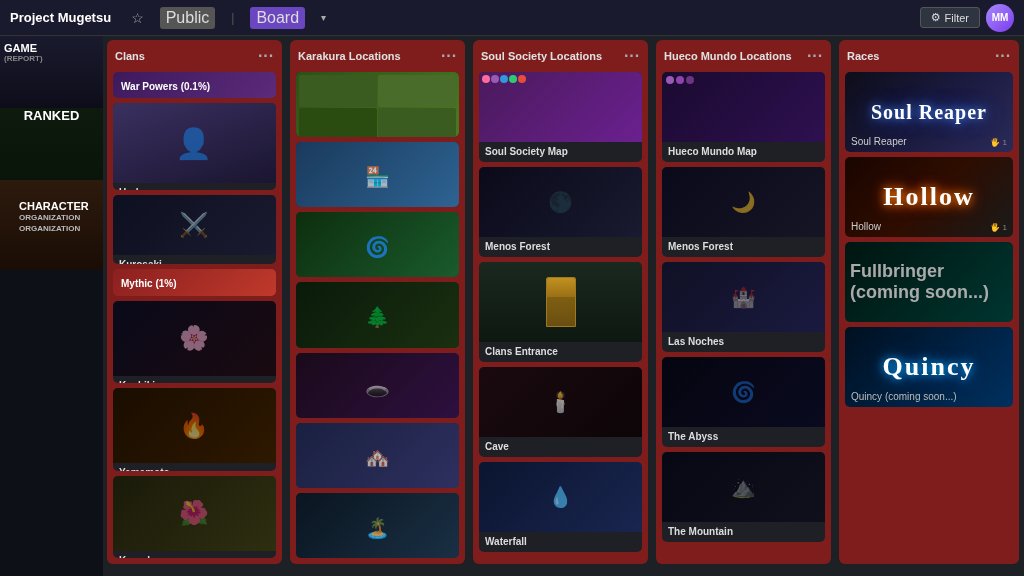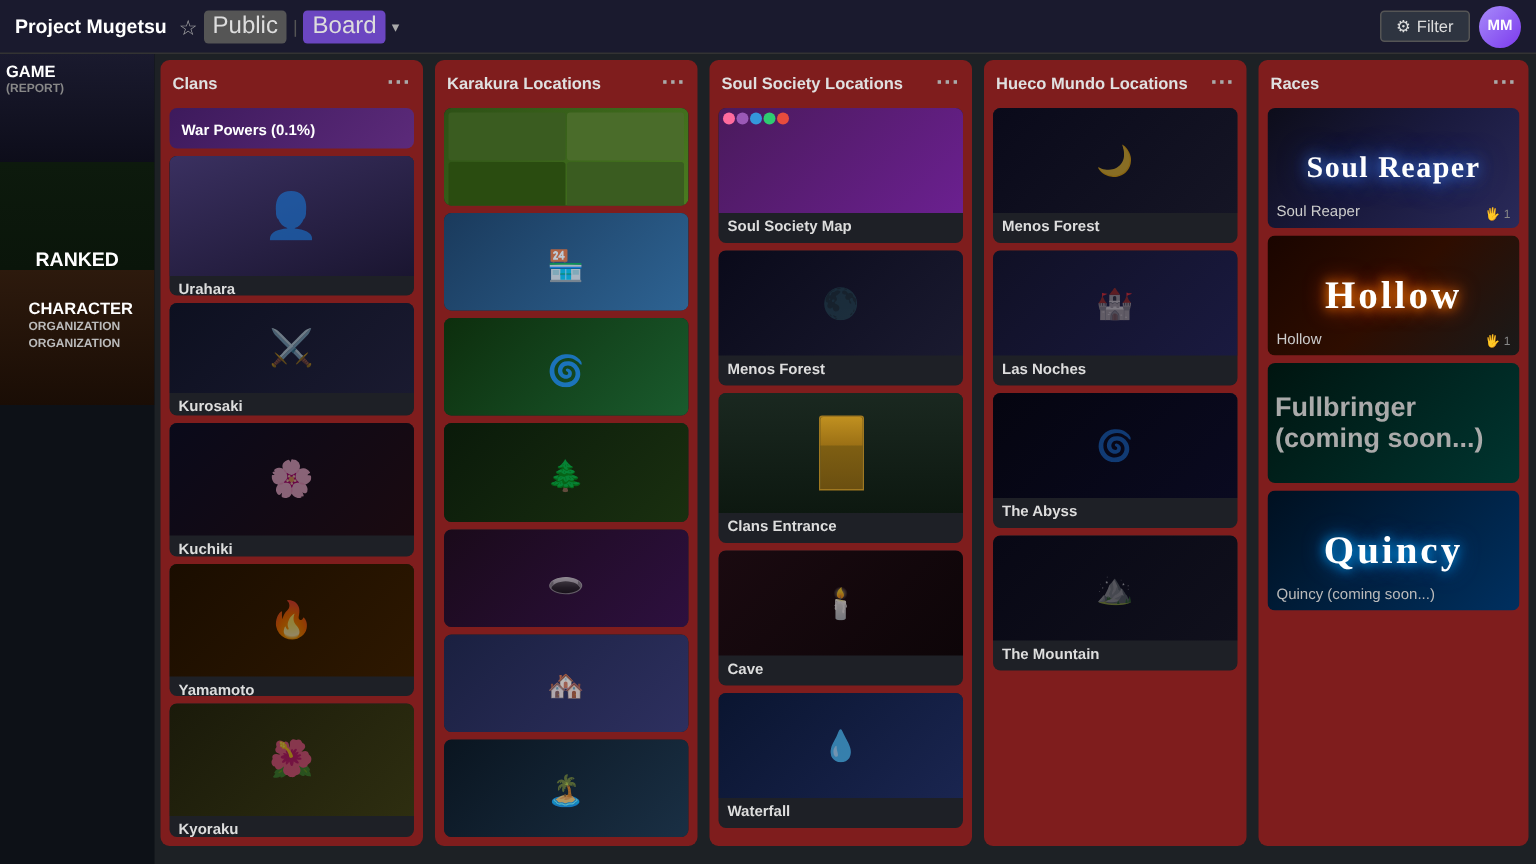--- a/index.html
+++ b/index.html
@@ -12,21 +12,21 @@
       overflow: hidden;
       font-size: 12px;
     }
     
     #header {
       background: #1a1a2e;
       height: 36px;
       display: flex;
       align-items: center;
       padding: 0 10px;
-      gap: 4px;
+      gap: 16px;
       border-bottom: 1px solid #333;
     }
     .header-title {
       font-size: 13px;
       font-weight: 600;
       color: #fff;
       margin-right: 4px;
     }
     .header-star { color: #aaa; font-size: 14px; cursor: pointer; }
     .header-badge {
@@ -238,21 +238,21 @@
 
 <div id="board">
 
   <div id="left-sidebar">
     <div class="sidebar-card" style="background:linear-gradient(180deg,#1a1a2e,#0d0d1a);">
       <div style="padding:6px 4px;font-size:11px;font-weight:900;color:#fff;text-transform:uppercase;">
         <div>Game</div>
         <div style="font-size:8px;color:#888;">(report)</div>
       </div>
     </div>
-    <div class="sidebar-card" style="background:linear-gradient(180deg,#0d1a0d,#0a150a); display:flex;align-items:flex-end;justify-content:center;">
+    <div class="sidebar-card" style="background:linear-gradient(180deg,#0d1a0d,#0a150a); display:flex;align-items:flex-start;justify-content:center;">
       <div style="font-size:13px;font-weight:900;color:#fff;text-transform:uppercase;">Ranked</div>
     </div>
     <div class="sidebar-card" style="background:linear-gradient(180deg,#2d1a0d,#1a0d05);height:90px;">
       <div style="padding:19px;font-size:11px;font-weight:900;color:#fff;text-transform:uppercase;line-height:1.3;">
         <div>Character</div>
         <div style="font-size:8px;color:#bbb;">Organization</div>
         <div style="font-size:8px;color:#bbb;">Organization</div>
       </div>
     </div>
   </div>
@@ -279,20 +279,23 @@
         <div class="card-title">Urahara</div>
       </div>
 
       <div class="card">
         <div class="card-thumb" style="background:linear-gradient(135deg,#0d1020,#1a1a30);height:60px;">
           <span style="font-size:24px;opacity:0.5;">⚔️</span>
         </div>
         <div class="card-title">Kurosaki</div>
       </div>
 
+      <div class="card" style="background:linear-gradient(135deg,#8b2020,#c0392b);padding:7px 8px;">
+        <span style="font-size:10px;font-weight:700;">Mythic (1%)</span>
+      </div>
 
       <div class="card">
         <div class="card-thumb" style="background:linear-gradient(135deg,#0a0a1a,#1a0a10);height:75px;">
           <span style="font-size:24px;opacity:0.5;">🌸</span>
         </div>
         <div class="card-title">Kuchiki</div>
       </div>
 
       <div class="card">
         <div class="card-thumb" style="background:linear-gradient(135deg,#1a0d00,#2e1800);height:75px;">
@@ -427,20 +430,30 @@
     </div>
   </div>
 
   <div class="column">
     <div class="column-header">
       <span>Hueco Mundo Locations</span>
       <span class="column-menu">···</span>
     </div>
     <div class="column-body">
 
+      <div class="card">
+        <div class="card-thumb hm-map-thumb" style="height:70px;">
+          <div style="width:100%;height:100%;padding:4px;display:flex;flex-wrap:wrap;gap:2px;align-content:flex-start;">
+            <div style="width:8px;height:8px;border-radius:50%;background:#9b59b6;"></div>
+            <div style="width:8px;height:8px;border-radius:50%;background:#8e44ad;"></div>
+            <div style="width:8px;height:8px;border-radius:50%;background:#6c3483;"></div>
+          </div>
+        </div>
+        <div class="card-title">Hueco Mundo Map</div>
+      </div>
 
       <div class="card">
         <div class="card-thumb menos-forest-thumb" style="height:70px;">
           <span style="font-size:20px;opacity:0.5;">🌙</span>
         </div>
         <div class="card-title">Menos Forest</div>
       </div>
 
       <div class="card">
         <div class="card-thumb las-noches-thumb" style="height:70px;">

